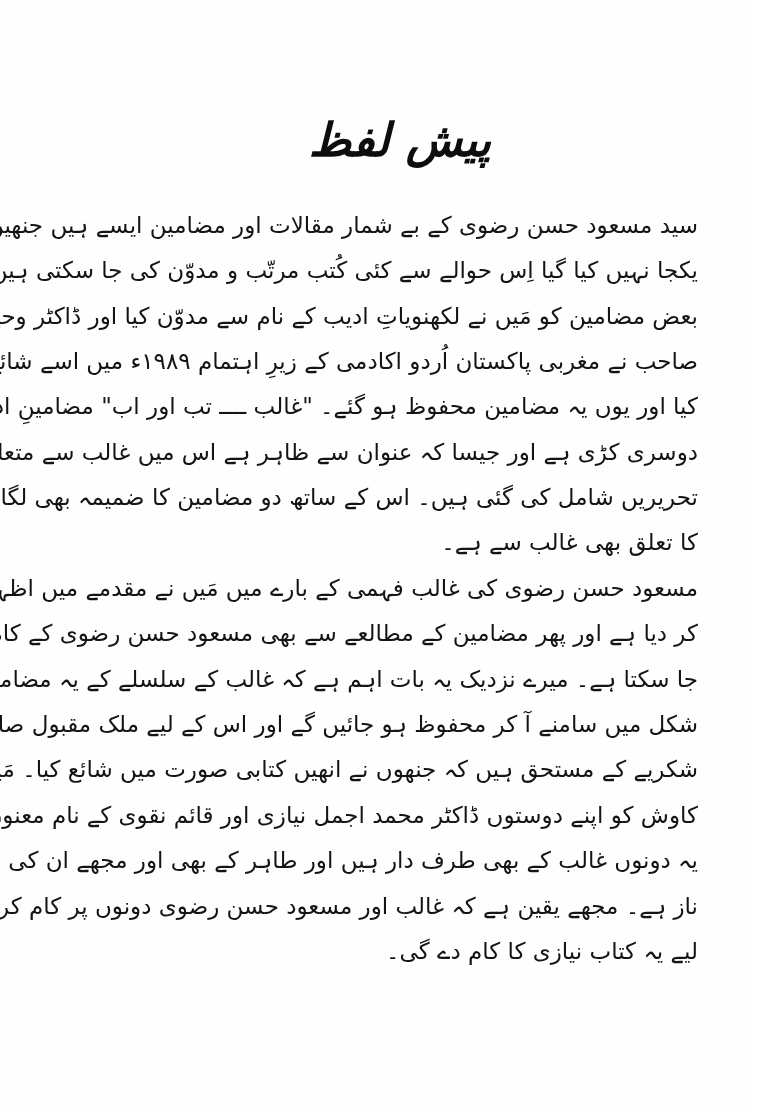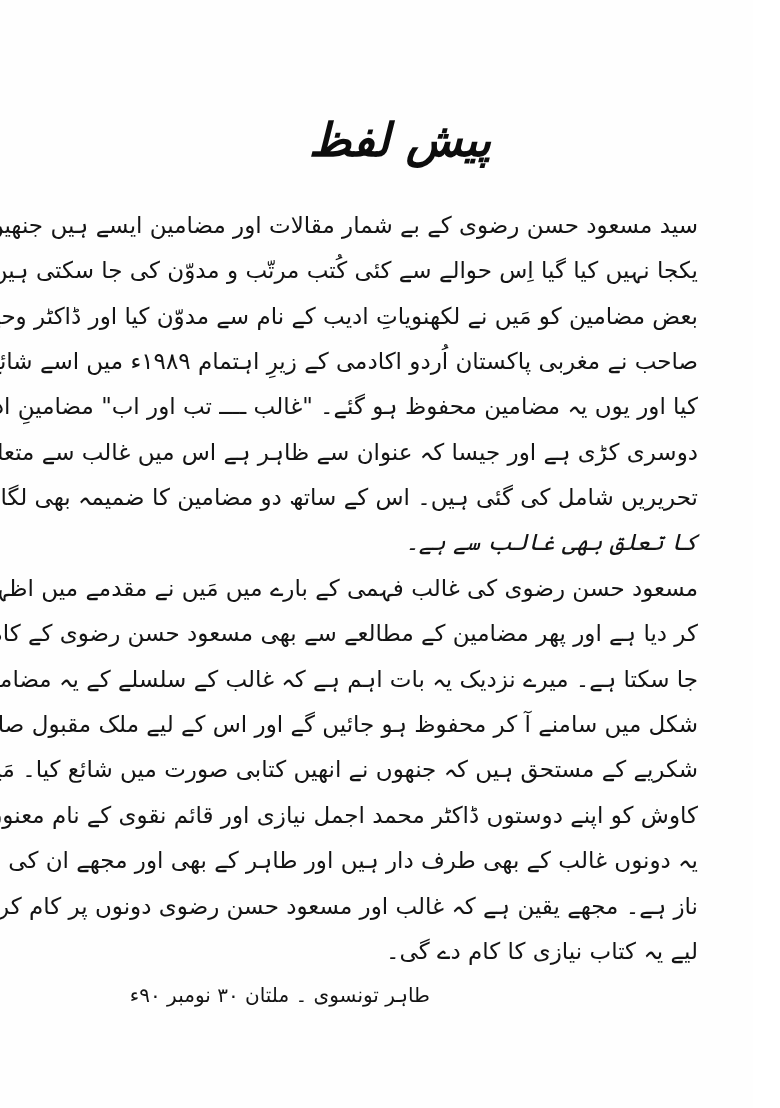--- a/index.html
+++ b/index.html
@@ -85,28 +85,27 @@
 
   <div class="body-text">
 
     <div class="line indent" style="top:203px;">سید مسعود حسن رضوی کے بے شمار مقالات اور مضامین ایسے ہیں جنھیں موضوع وار</div>
     <div class="line full" style="top:248px;">یکجا نہیں کیا گیا اِس حوالے سے کئی کُتب مرتّب و مدوّن کی جا سکتی ہیں۔ ان میں سے</div>
     <div class="line full" style="top:294px;">بعض مضامین کو مَیں نے لکھنویاتِ ادیب کے نام سے مدوّن کیا اور ڈاکٹر وحید قریشی</div>
     <div class="line full" style="top:339px;">صاحب نے مغربی پاکستان اُردو اکادمی کے زیرِ اہتمام ۱۹۸۹ء میں اسے شائع بھی</div>
     <div class="line full" style="top:384px;">کیا اور یوں یہ مضامین محفوظ ہو گئے۔ "غالب ــــ تب اور اب" مضامینِ ادیب کی</div>
     <div class="line full" style="top:430px;">دوسری کڑی ہے اور جیسا کہ عنوان سے ظاہر ہے اس میں غالب سے متعلق مضامین اور</div>
     <div class="line full" style="top:475px;">تحریریں شامل کی گئی ہیں۔ اس کے ساتھ دو مضامین کا ضمیمہ بھی لگایا گیا ہے کہ ان</div>
-    <div class="line full short" style="top:520px;font-style:italic;">کا تعلق بھی غالب سے ہے۔</div>
+    <div class="line full short" style="top:520px;">کا تعلق بھی غالب سے ہے۔</div>
 
     <div class="line indent" style="top:566px;">مسعود حسن رضوی کی غالب فہمی کے بارے میں مَیں نے مقدمے میں اظہارِ خیال</div>
     <div class="line full" style="top:611px;">کر دیا ہے اور پھر مضامین کے مطالعے سے بھی مسعود حسن رضوی کے کام کا اندازہ لگایا</div>
     <div class="line full" style="top:657px;">جا سکتا ہے۔ میرے نزدیک یہ بات اہم ہے کہ غالب کے سلسلے کے یہ مضامین کتابی</div>
     <div class="line full" style="top:702px;">شکل میں سامنے آ کر محفوظ ہو جائیں گے اور اس کے لیے ملک مقبول صاحب ہمارے</div>
     <div class="line full" style="top:747px;">شکریے کے مستحق ہیں کہ جنھوں نے انھیں کتابی صورت میں شائع کیا۔ مَیں نے اپنی اِس</div>
     <div class="line full" style="top:793px;">کاوش کو اپنے دوستوں ڈاکٹر محمد اجمل نیازی اور قائم نقوی کے نام معنون کیا ہے کہ</div>
     <div class="line full" style="top:838px;">یہ دونوں غالب کے بھی طرف دار ہیں اور طاہر کے بھی اور مجھے ان کی دوستی پر</div>
     <div class="line full" style="top:884px;">ناز ہے۔ مجھے یقین ہے کہ غالب اور مسعود حسن رضوی دونوں پر کام کرنے والوں کے</div>
     <div class="line full short" style="top:929px;">لیے یہ کتاب نیازی کا کام دے گی۔</div>
   </div>
 
-  <div class="signature">طاہر تونسوی ۔ ملتان ۳۰ نومبر ۹۰ء</div>
 
 </div>
 
 </body></html>

